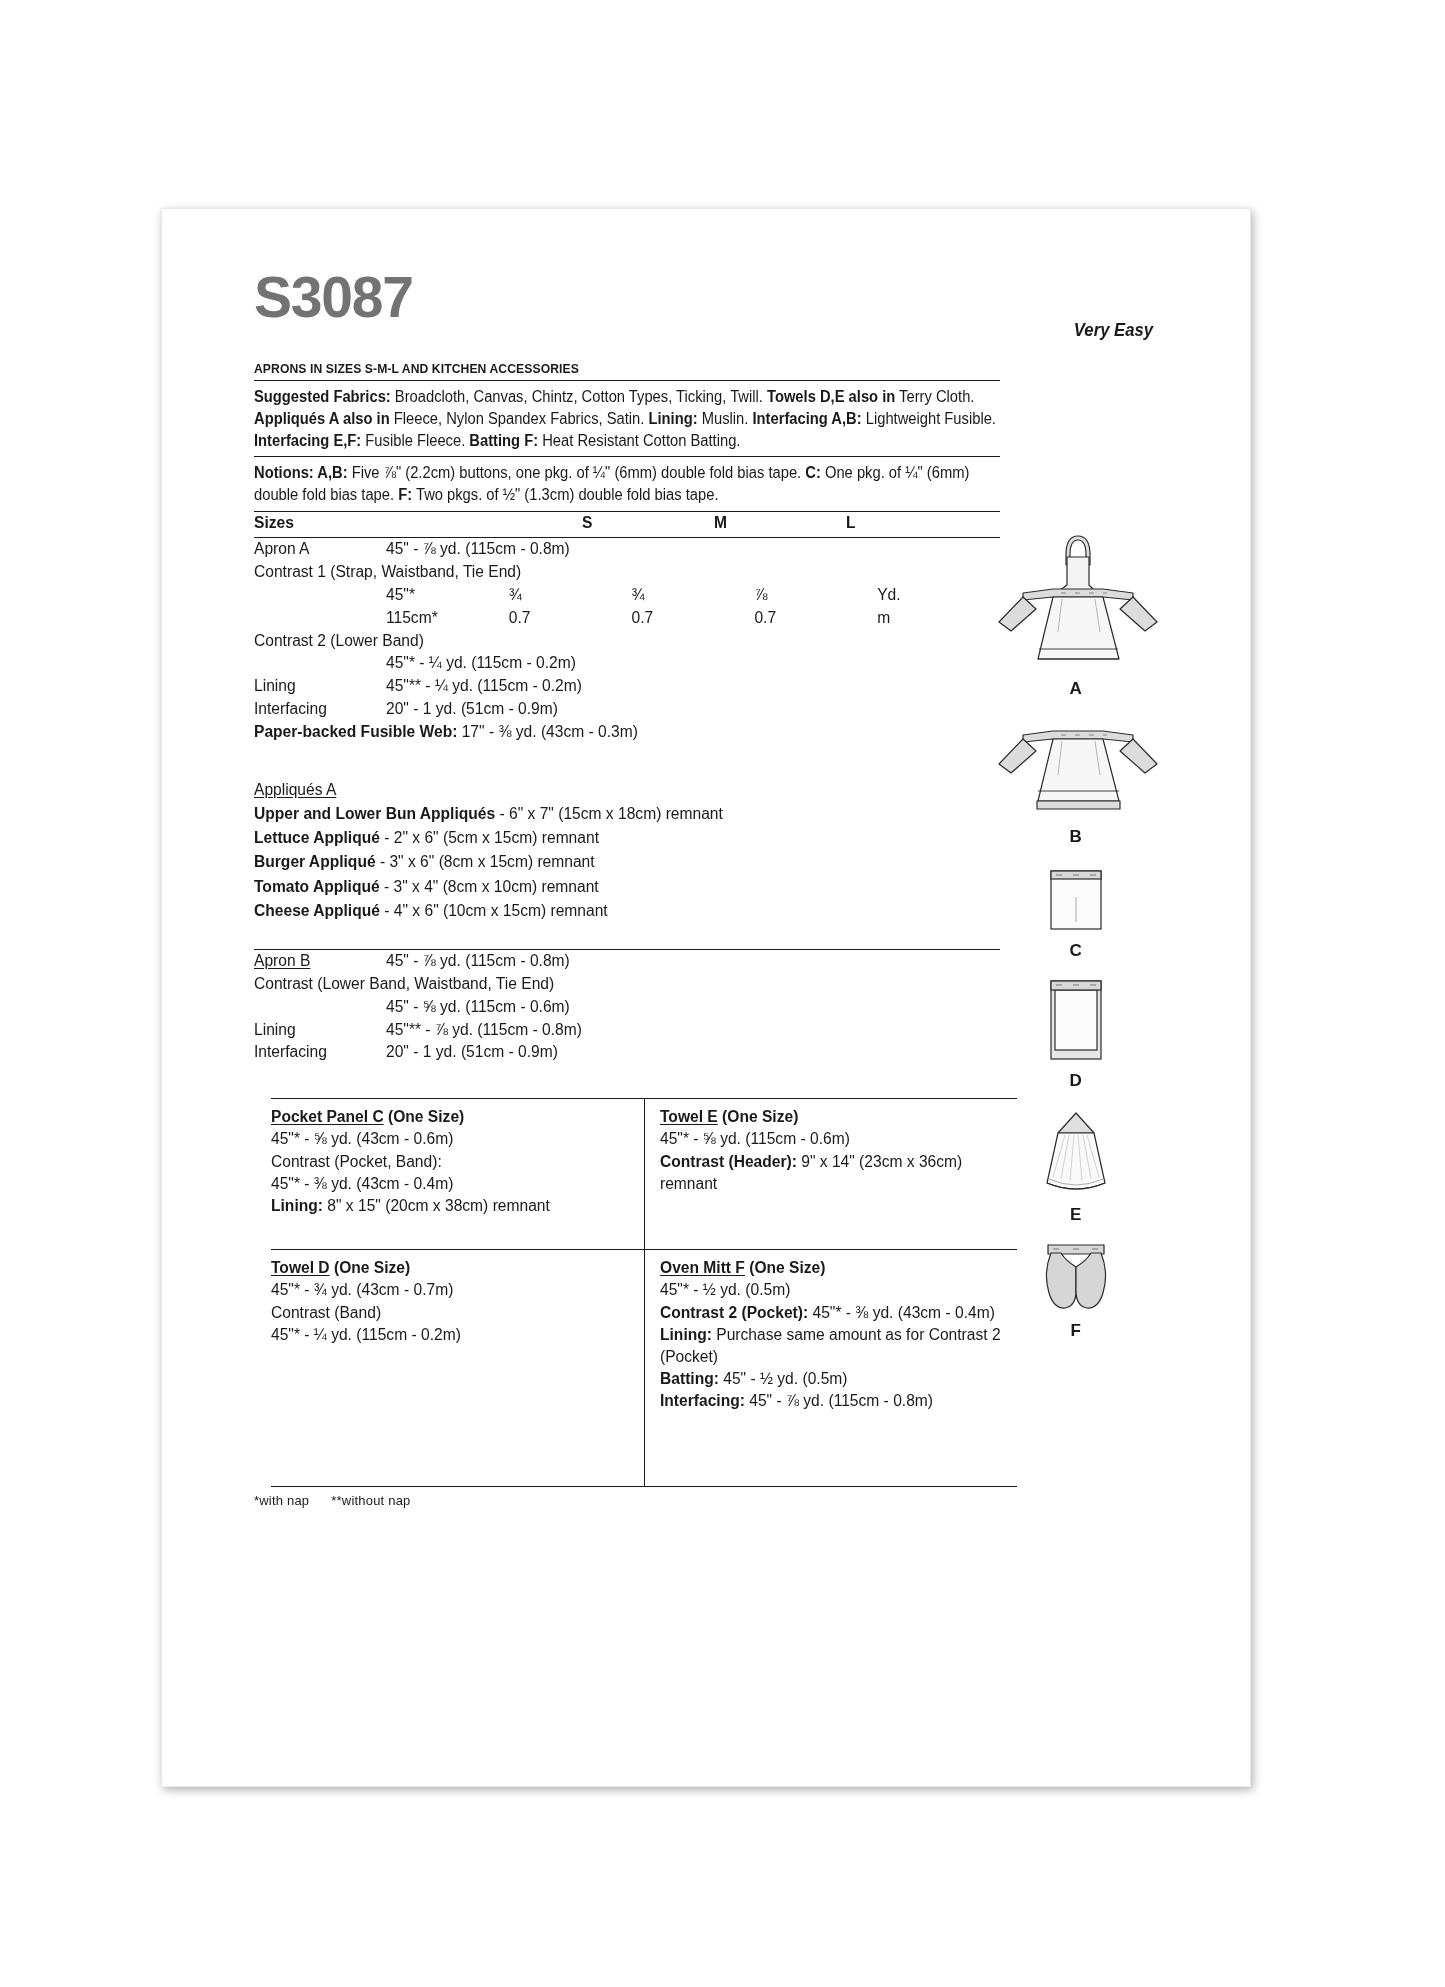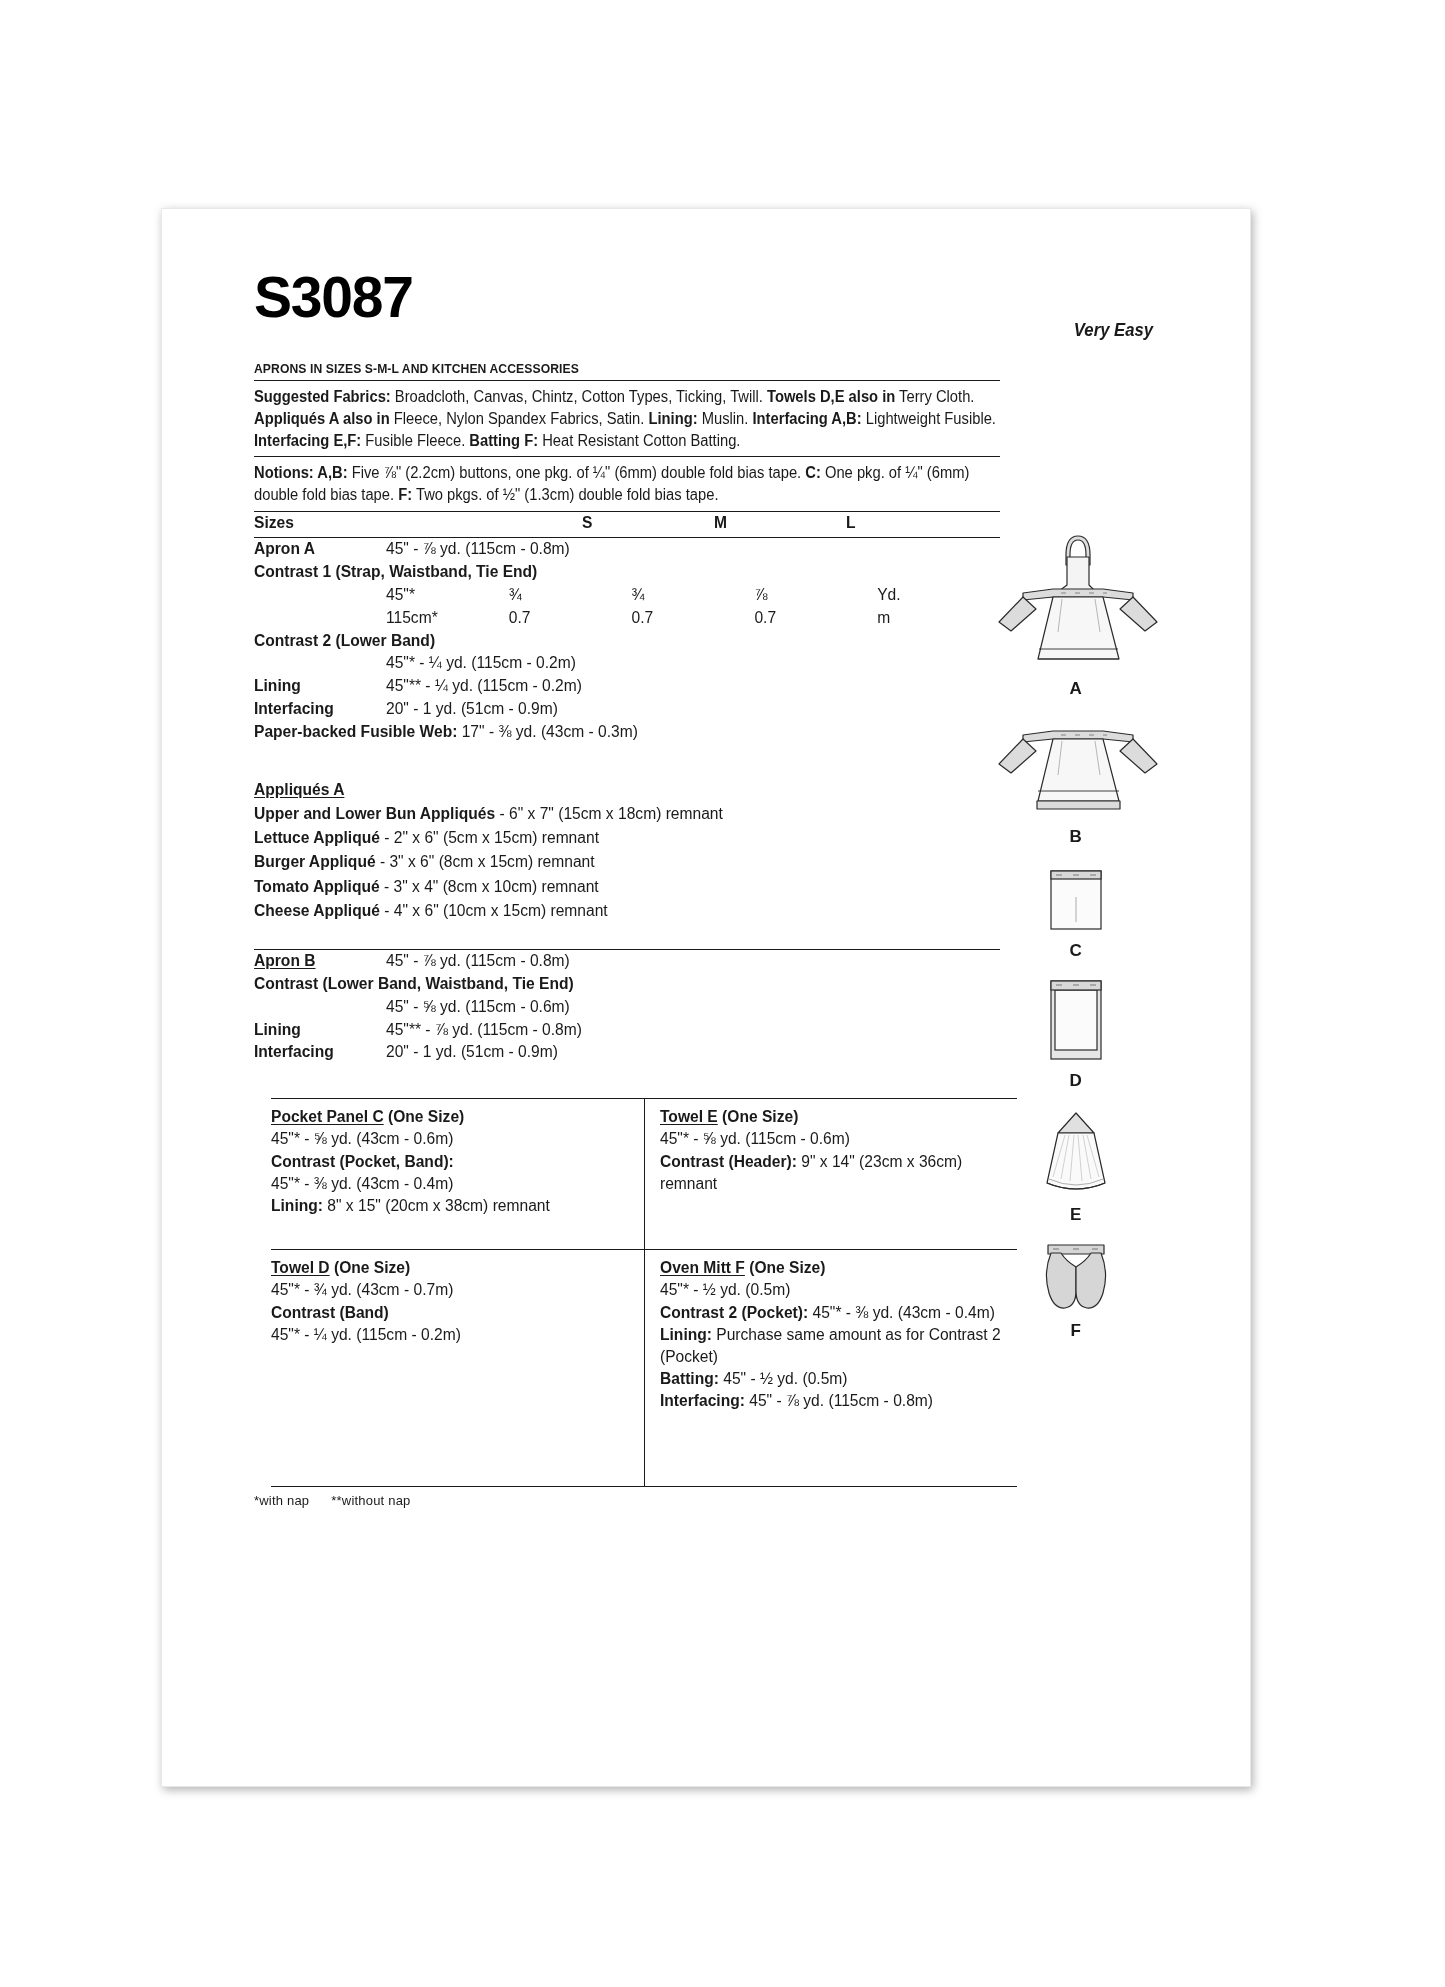--- a/index.html
+++ b/index.html
@@ -41,21 +41,21 @@
     height: 86px;
   }
   .pattern-number {
     position: absolute;
     left: 0;
     top: 0;
     font-size: 57px;
     font-weight: bold;
     letter-spacing: -1.2px;
     line-height: 1;
-    color: #000000;
+    color: #737373;
     font-family: "Liberation Sans", sans-serif;
   }
   .difficulty {
     position: absolute;
     right: 7px;
     top: 50px;
     font-size: 19px;
     font-style: italic;
     font-weight: 600;
     font-family: "Liberation Sans", sans-serif;
@@ -112,21 +112,21 @@
     padding: 1px 0 1px 0;
     vertical-align: top;
     line-height: 1.34;
   }
   .col-label  { width: 132px; margin-top: 20px; }
   .col-width  { width: 196px; }
   .col-s      { width: 132px; }
   .col-m      { width: 132px; }
   .col-l      { width: 134px; }
   .col-unit   { width: 120px; }
-  .b { font-weight: bold; }
+  .b { font-weight: normal; }
   .u { text-decoration: underline; text-underline-offset: 2px; }
   .hdr-row td { font-weight: bold; padding-bottom: 3px; }
   .spacer-md { height: 26px; }
   .spacer-lg { height: 34px; }
 
   .list-line {
     font-size: 15.6px;
     line-height: 1.42;
     padding: 1px 0;
   }

